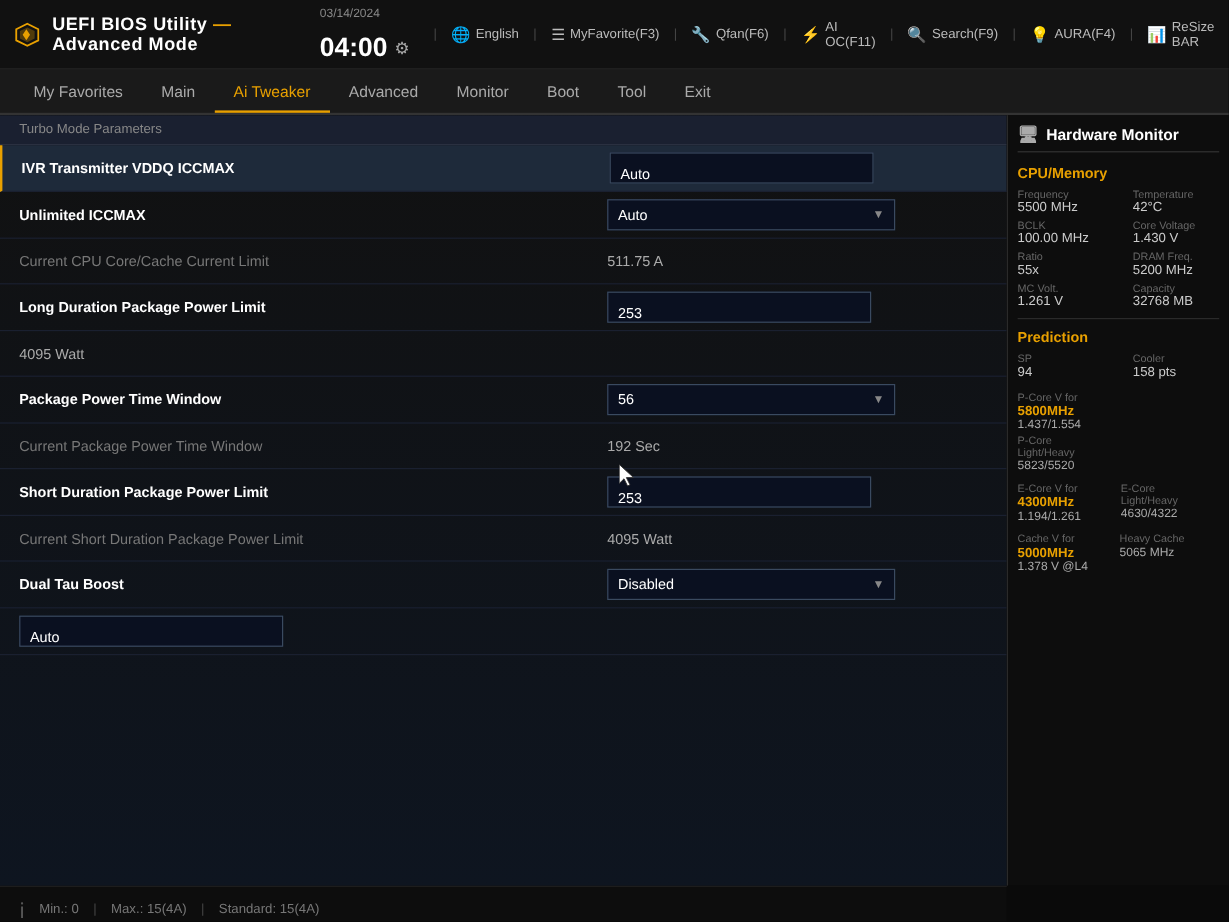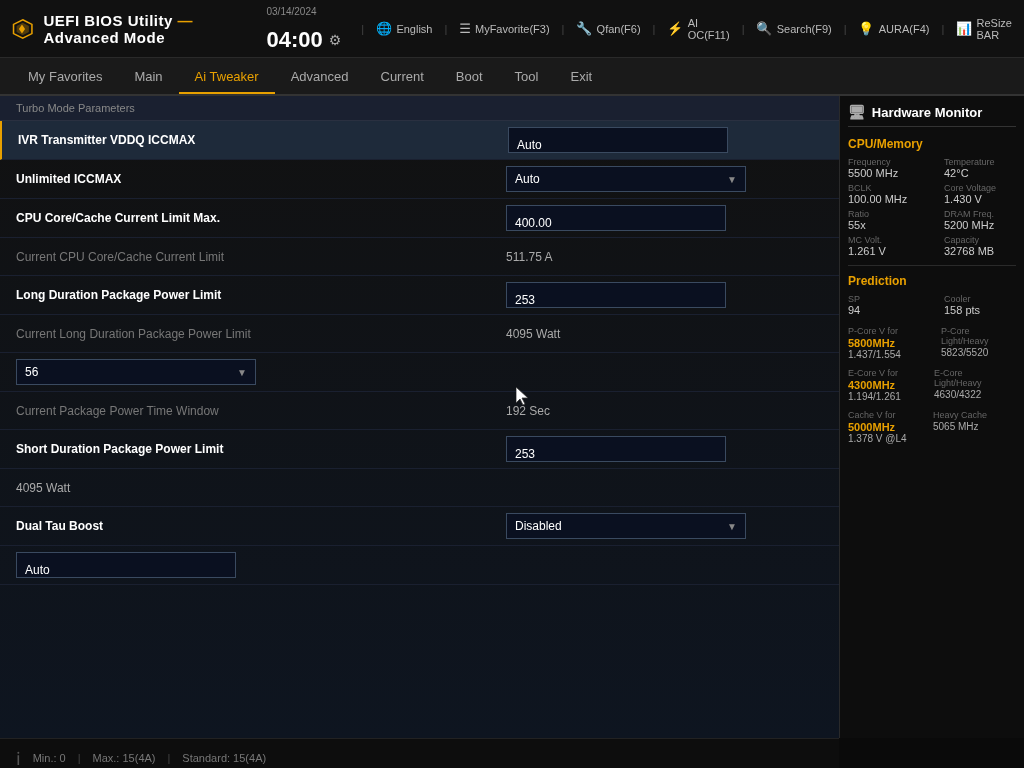--- a/index.html
+++ b/index.html
@@ -308,21 +308,21 @@
       <span>ReSize BAR</span>
     </div>
   </div>
 </div>
 
 <div class="nav-bar">
   <div class="nav-item">My Favorites</div>
   <div class="nav-item">Main</div>
   <div class="nav-item active">Ai Tweaker</div>
   <div class="nav-item">Advanced</div>
-  <div class="nav-item">Current</div>
+  <div class="nav-item">Monitor</div>
   <div class="nav-item">Boot</div>
   <div class="nav-item">Tool</div>
   <div class="nav-item">Exit</div>
 </div>
 
 <div class="main-layout">
 
   <div class="content-area">
     <div class="section-header">
       <span>Turbo Mode Parameters</span>
@@ -338,45 +338,39 @@
     <div class="param-row">
       <div class="param-label bold">Unlimited ICCMAX</div>
       <div class="param-value">
         <div class="select-box">
           <span>Auto</span>
           <span class="arrow">▼</span>
         </div>
       </div>
     </div>
 
-    <div class="param-row">
-      <div class="param-label bold">CPU Core/Cache Current Limit Max.</div>
-      <div class="param-value">
-        <div class="input-box" style="display:inline-block; line-height:26px;">400.00</div>
-      </div>
-    </div>
 
     <div class="param-row">
       <div class="param-label muted">Current CPU Core/Cache Current Limit</div>
       <div class="param-value">511.75 A</div>
     </div>
 
     <div class="param-row">
       <div class="param-label bold">Long Duration Package Power Limit</div>
       <div class="param-value">
         <div class="input-box" style="display:inline-block; line-height:26px;">253</div>
       </div>
     </div>
 
     <div class="param-row">
-      <div class="param-label muted">Current Long Duration Package Power Limit</div>
       <div class="param-value">4095 Watt</div>
     </div>
 
     <div class="param-row">
+      <div class="param-label bold">Package Power Time Window</div>
       <div class="param-value">
         <div class="select-box">
           <span>56</span>
           <span class="arrow">▼</span>
         </div>
       </div>
     </div>
 
     <div class="param-row">
       <div class="param-label muted">Current Package Power Time Window</div>
@@ -384,20 +378,21 @@
     </div>
 
     <div class="param-row">
       <div class="param-label bold">Short Duration Package Power Limit</div>
       <div class="param-value">
         <div class="input-box" style="display:inline-block; line-height:26px;">253</div>
       </div>
     </div>
 
     <div class="param-row">
+      <div class="param-label muted">Current Short Duration Package Power Limit</div>
       <div class="param-value">4095 Watt</div>
     </div>
 
     <div class="param-row">
       <div class="param-label bold">Dual Tau Boost</div>
       <div class="param-value">
         <div class="select-box">
           <span>Disabled</span>
           <span class="arrow">▼</span>
         </div>
@@ -464,21 +459,21 @@
         <div class="stat-label">SP</div>
         <div class="stat-value">94</div>
       </div>
       <div class="stat-item">
         <div class="stat-label">Cooler</div>
         <div class="stat-value">158 pts</div>
       </div>
     </div>
 
     <div class="pred-item">
-      <div style="display:grid;grid-template-columns:1fr 1fr;gap:2px 18px;">
+      <div style="display:grid;grid-template-columns:1fr;gap:2px 18px;">
         <div>
           <div class="pred-label">P-Core V for</div>
           <div class="pred-freq">5800MHz</div>
           <div class="pred-vals">1.437/1.554</div>
         </div>
         <div>
           <div class="pred-label" style="white-space:pre;">P-Core
 Light/Heavy</div>
           <div class="pred-right">5823/5520</div>
         </div>

